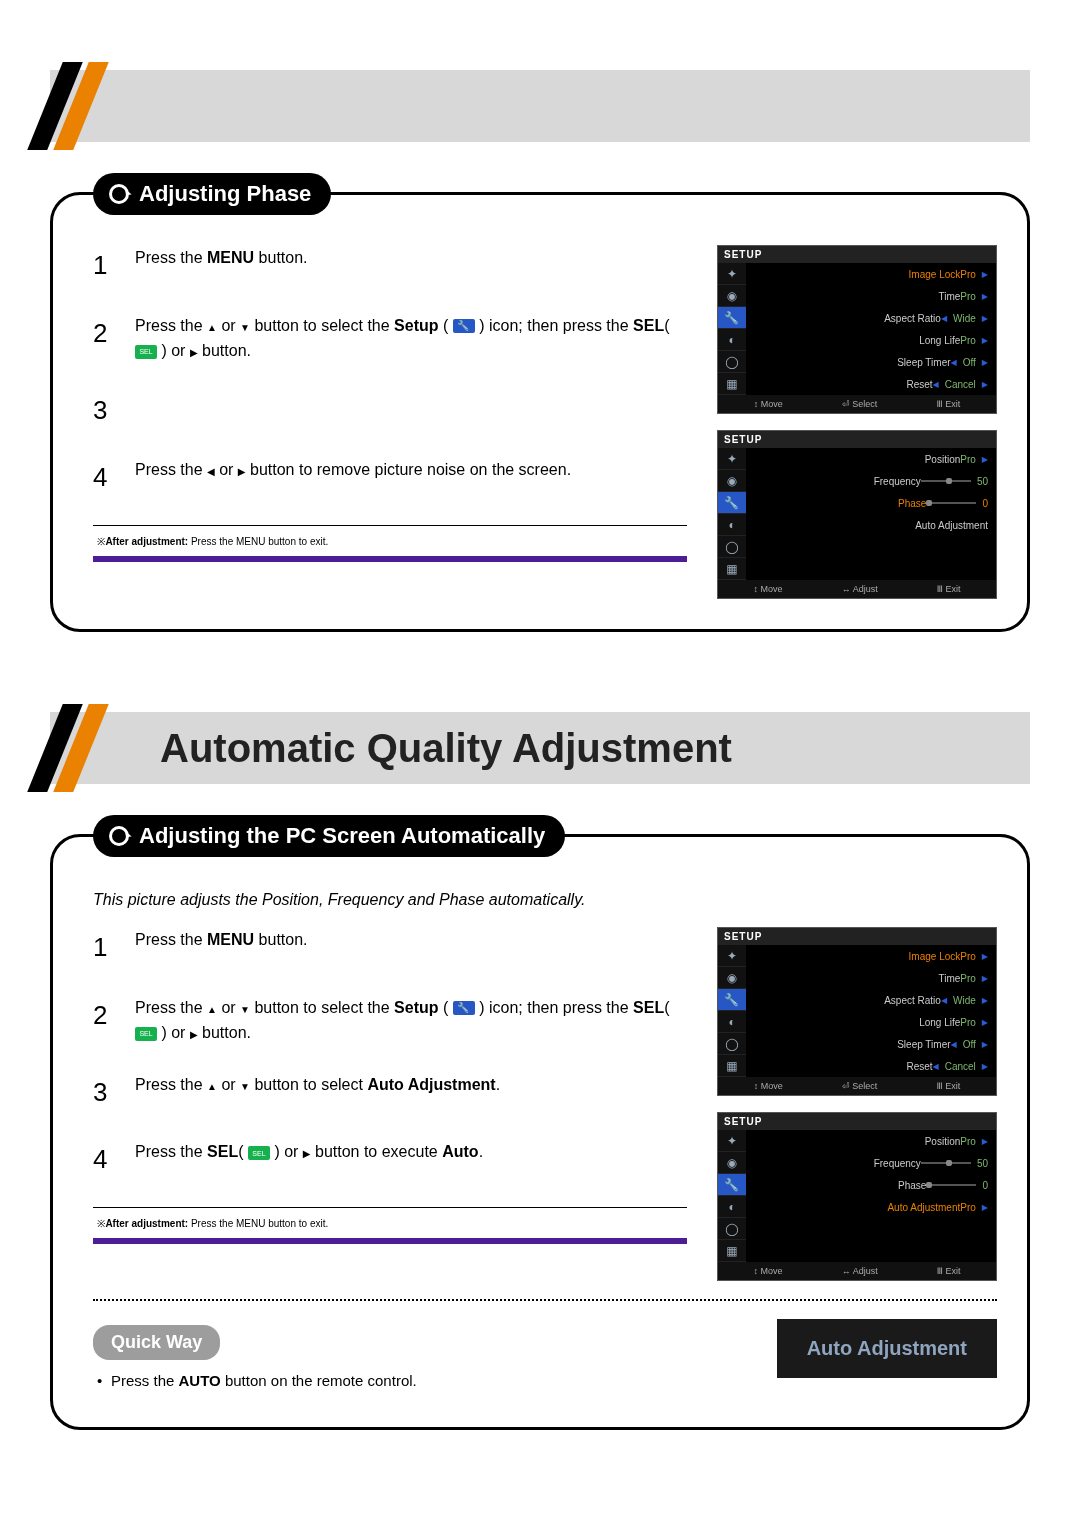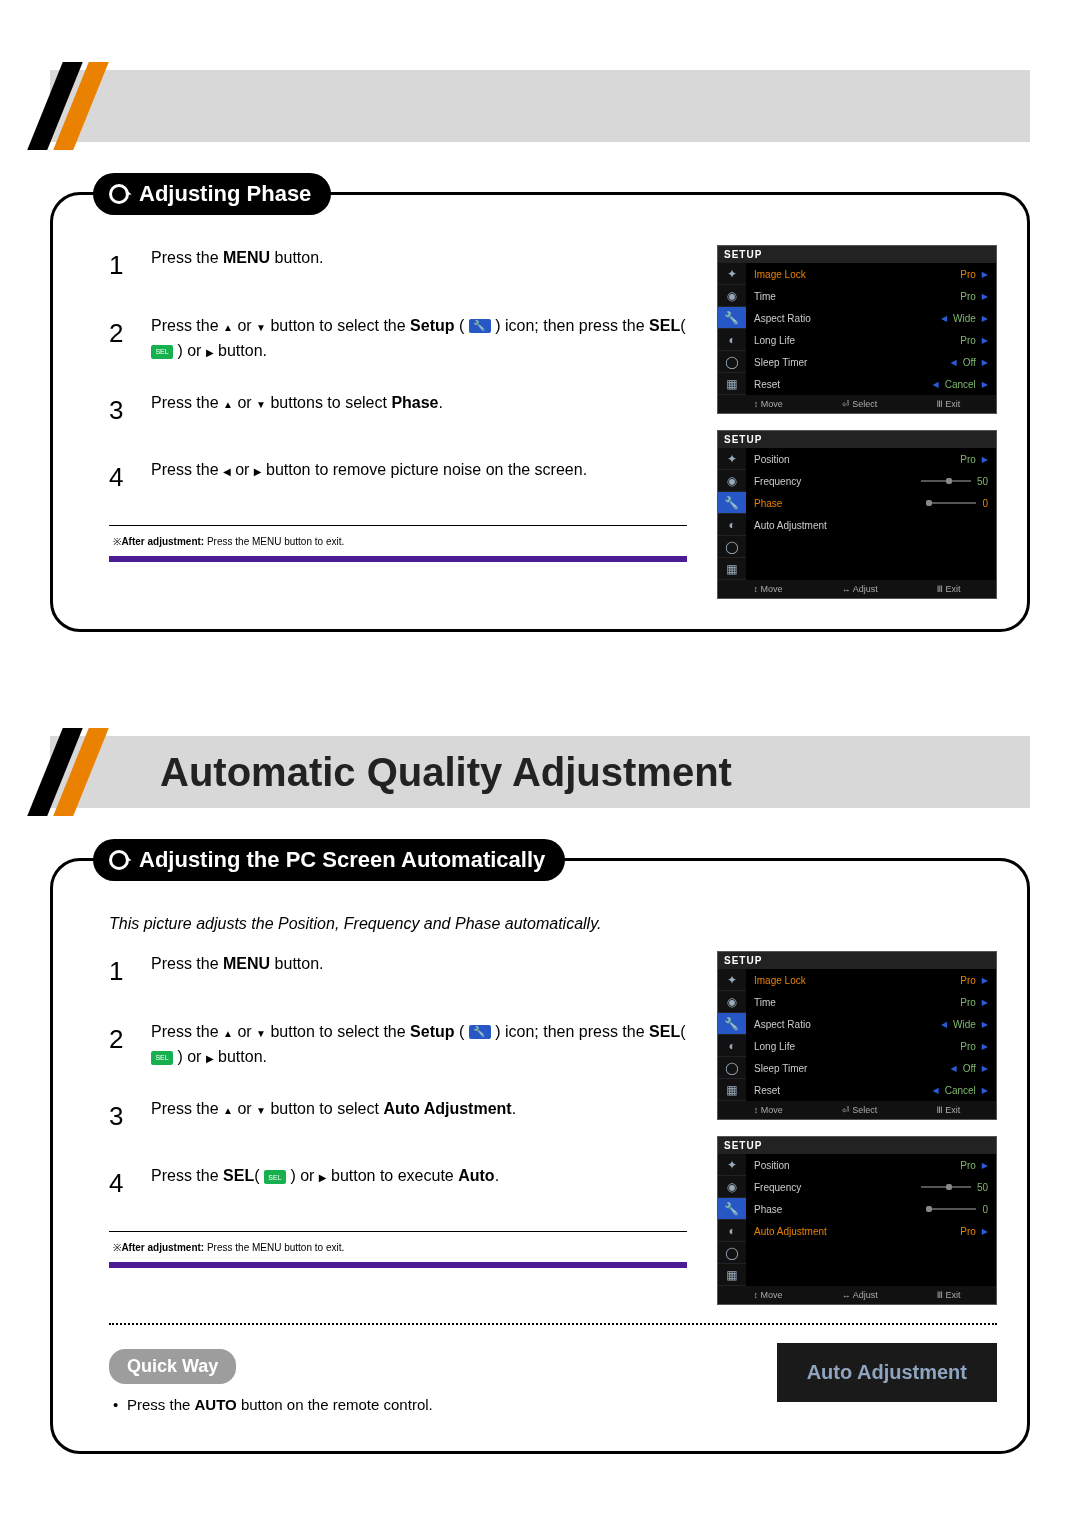--- a/index.html
+++ b/index.html
@@ -40,22 +40,22 @@
   .header-slashes::after  { background:#ea8100; left:36px; }
   .header-title {
     margin-left: 110px;
     font-size: 40px;
     font-weight: bold;
     color: #222;
   }
   .section-box {
     border: 3px solid #000;
     border-radius: 30px;
-    padding: 50px 30px 30px 56px;
-    margin-bottom: 104px;
+    padding: 50px 30px 30px 40px;
+    margin-bottom: 80px;
     position: relative;
   }
   .pill {
     position: absolute;
     top: -22px;
     left: 40px;
     background: #000;
     color: #fff;
     padding: 8px 20px 8px 16px;
     border-radius: 22px;
@@ -115,21 +115,21 @@
   }
   .osd-title { background:#222; color:#fff; font-weight:bold; padding:3px 6px; font-size:10px; letter-spacing:1px;}
   .osd-body { display:flex; }
   .osd-icons { width:28px; background:#111; display:flex; flex-direction:column; }
   .osd-icons span {
     height:22px; display:flex; align-items:center; justify-content:center;
     color:#9ab; font-size:12px; border-bottom:1px solid #222;
   }
   .osd-rows { flex:1; }
   .osd-row {
-    display:flex; justify-content:space-between; align-items:center;
+    display:flex; justify-content:flex-end; align-items:center;
     padding:4px 8px; height:22px;
   }
   .osd-row.hl { color:#ea8100; }
   .osd-row .lab {}
   .osd-row .val { color:#7fb66f; display:flex; align-items:center; gap:6px;}
   .osd-row.hl .val { color:#ea8100; }
   .osd-row .ar { color:#2a5bd8; font-size:8px; }
   .osd-foot {
     display:flex; justify-content:space-around; padding:4px 6px;
     background:#111; font-size:9px; color:#aaa;
@@ -177,23 +177,20 @@
         </div>
       </div>
       <div class="step">
         <div class="step-num">2</div>
         <div>
           <span>Press the </span><span class="tri">▲</span><span> or </span><span class="tri">▼</span><span> button to select the </span><b>Setup</b><span> ( </span><span class="setup-icon">🔧</span><span> ) icon; then press the </span><b>SEL</b><span>( </span><span class="sel-btn">SEL</span><span> ) or </span><span class="tri">▶</span><span> button.</span>
         </div>
       </div>
       <div class="step">
         <div class="step-num">3</div>
-        <div>
-          <span>Press the </span><span class="tri">▲</span><span> or </span><span class="tri">▼</span><span> buttons to select </span><b>Phase</b><span>.</span>
-        </div>
       </div>
       <div class="step">
         <div class="step-num">4</div>
         <div>
           <span>Press the </span><span class="tri">◀</span><span> or </span><span class="tri">▶</span><span> button to remove picture noise on the screen.</span>
         </div>
       </div>
       <div class="note-box">
         <span>※</span><b>After adjustment:</b><span> Press the MENU button to exit.</span>
       </div>

